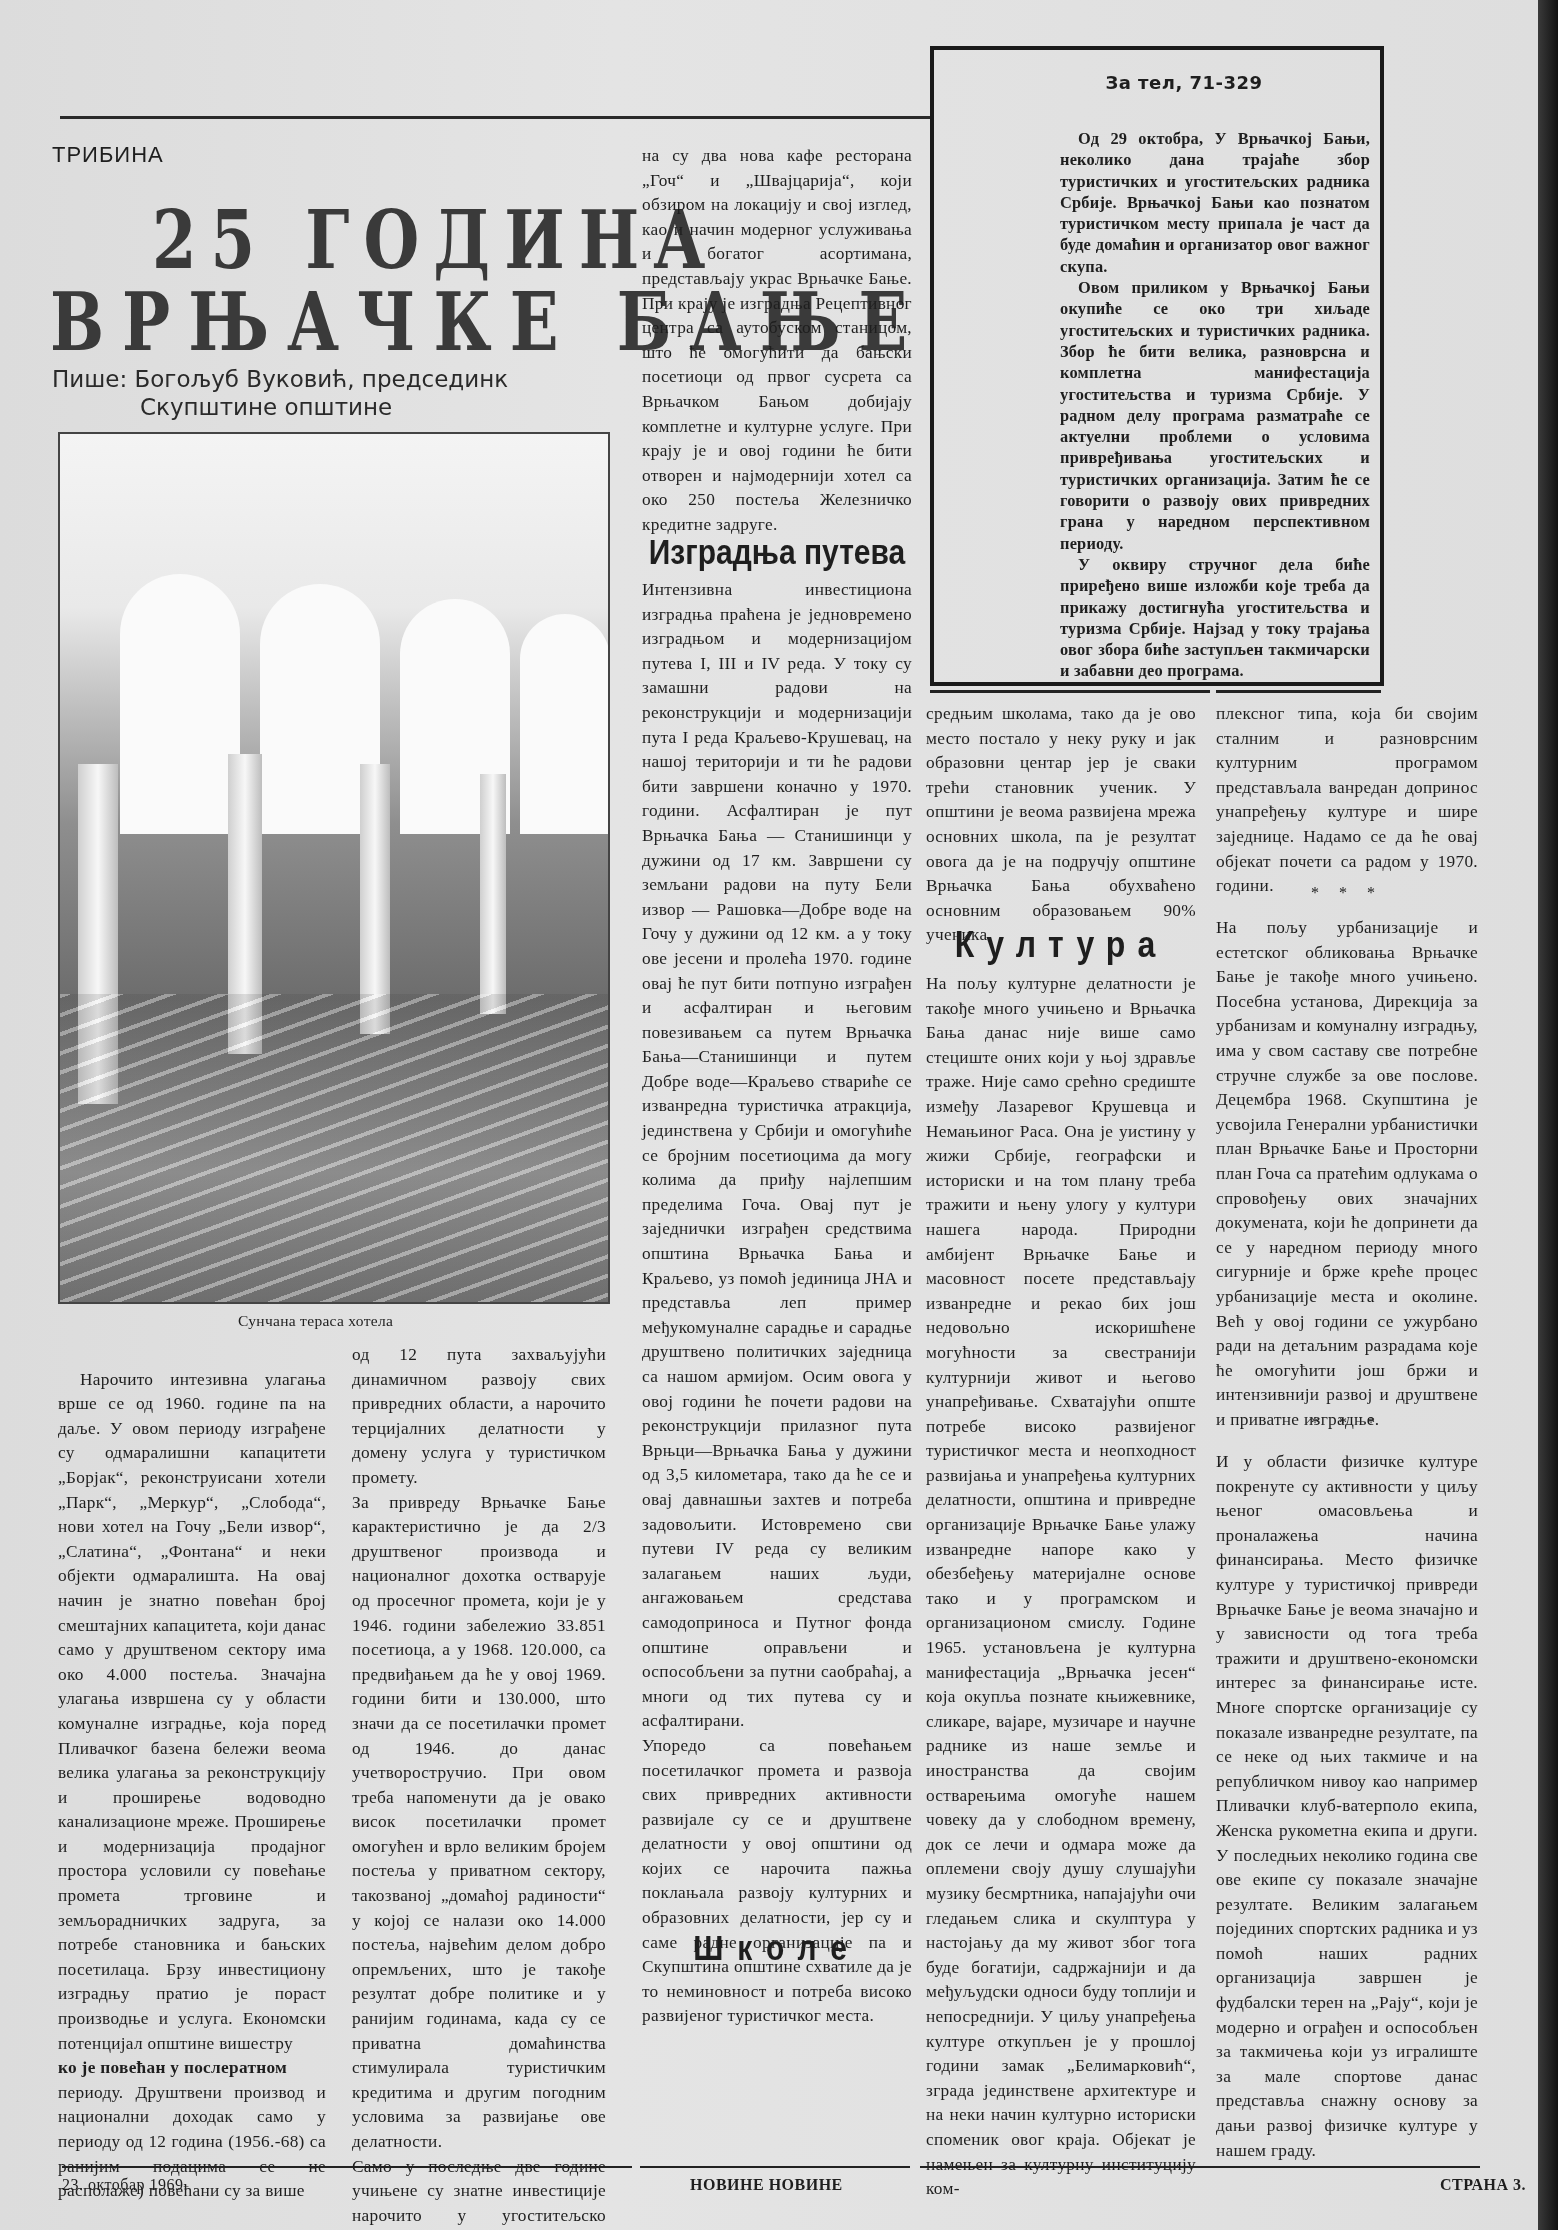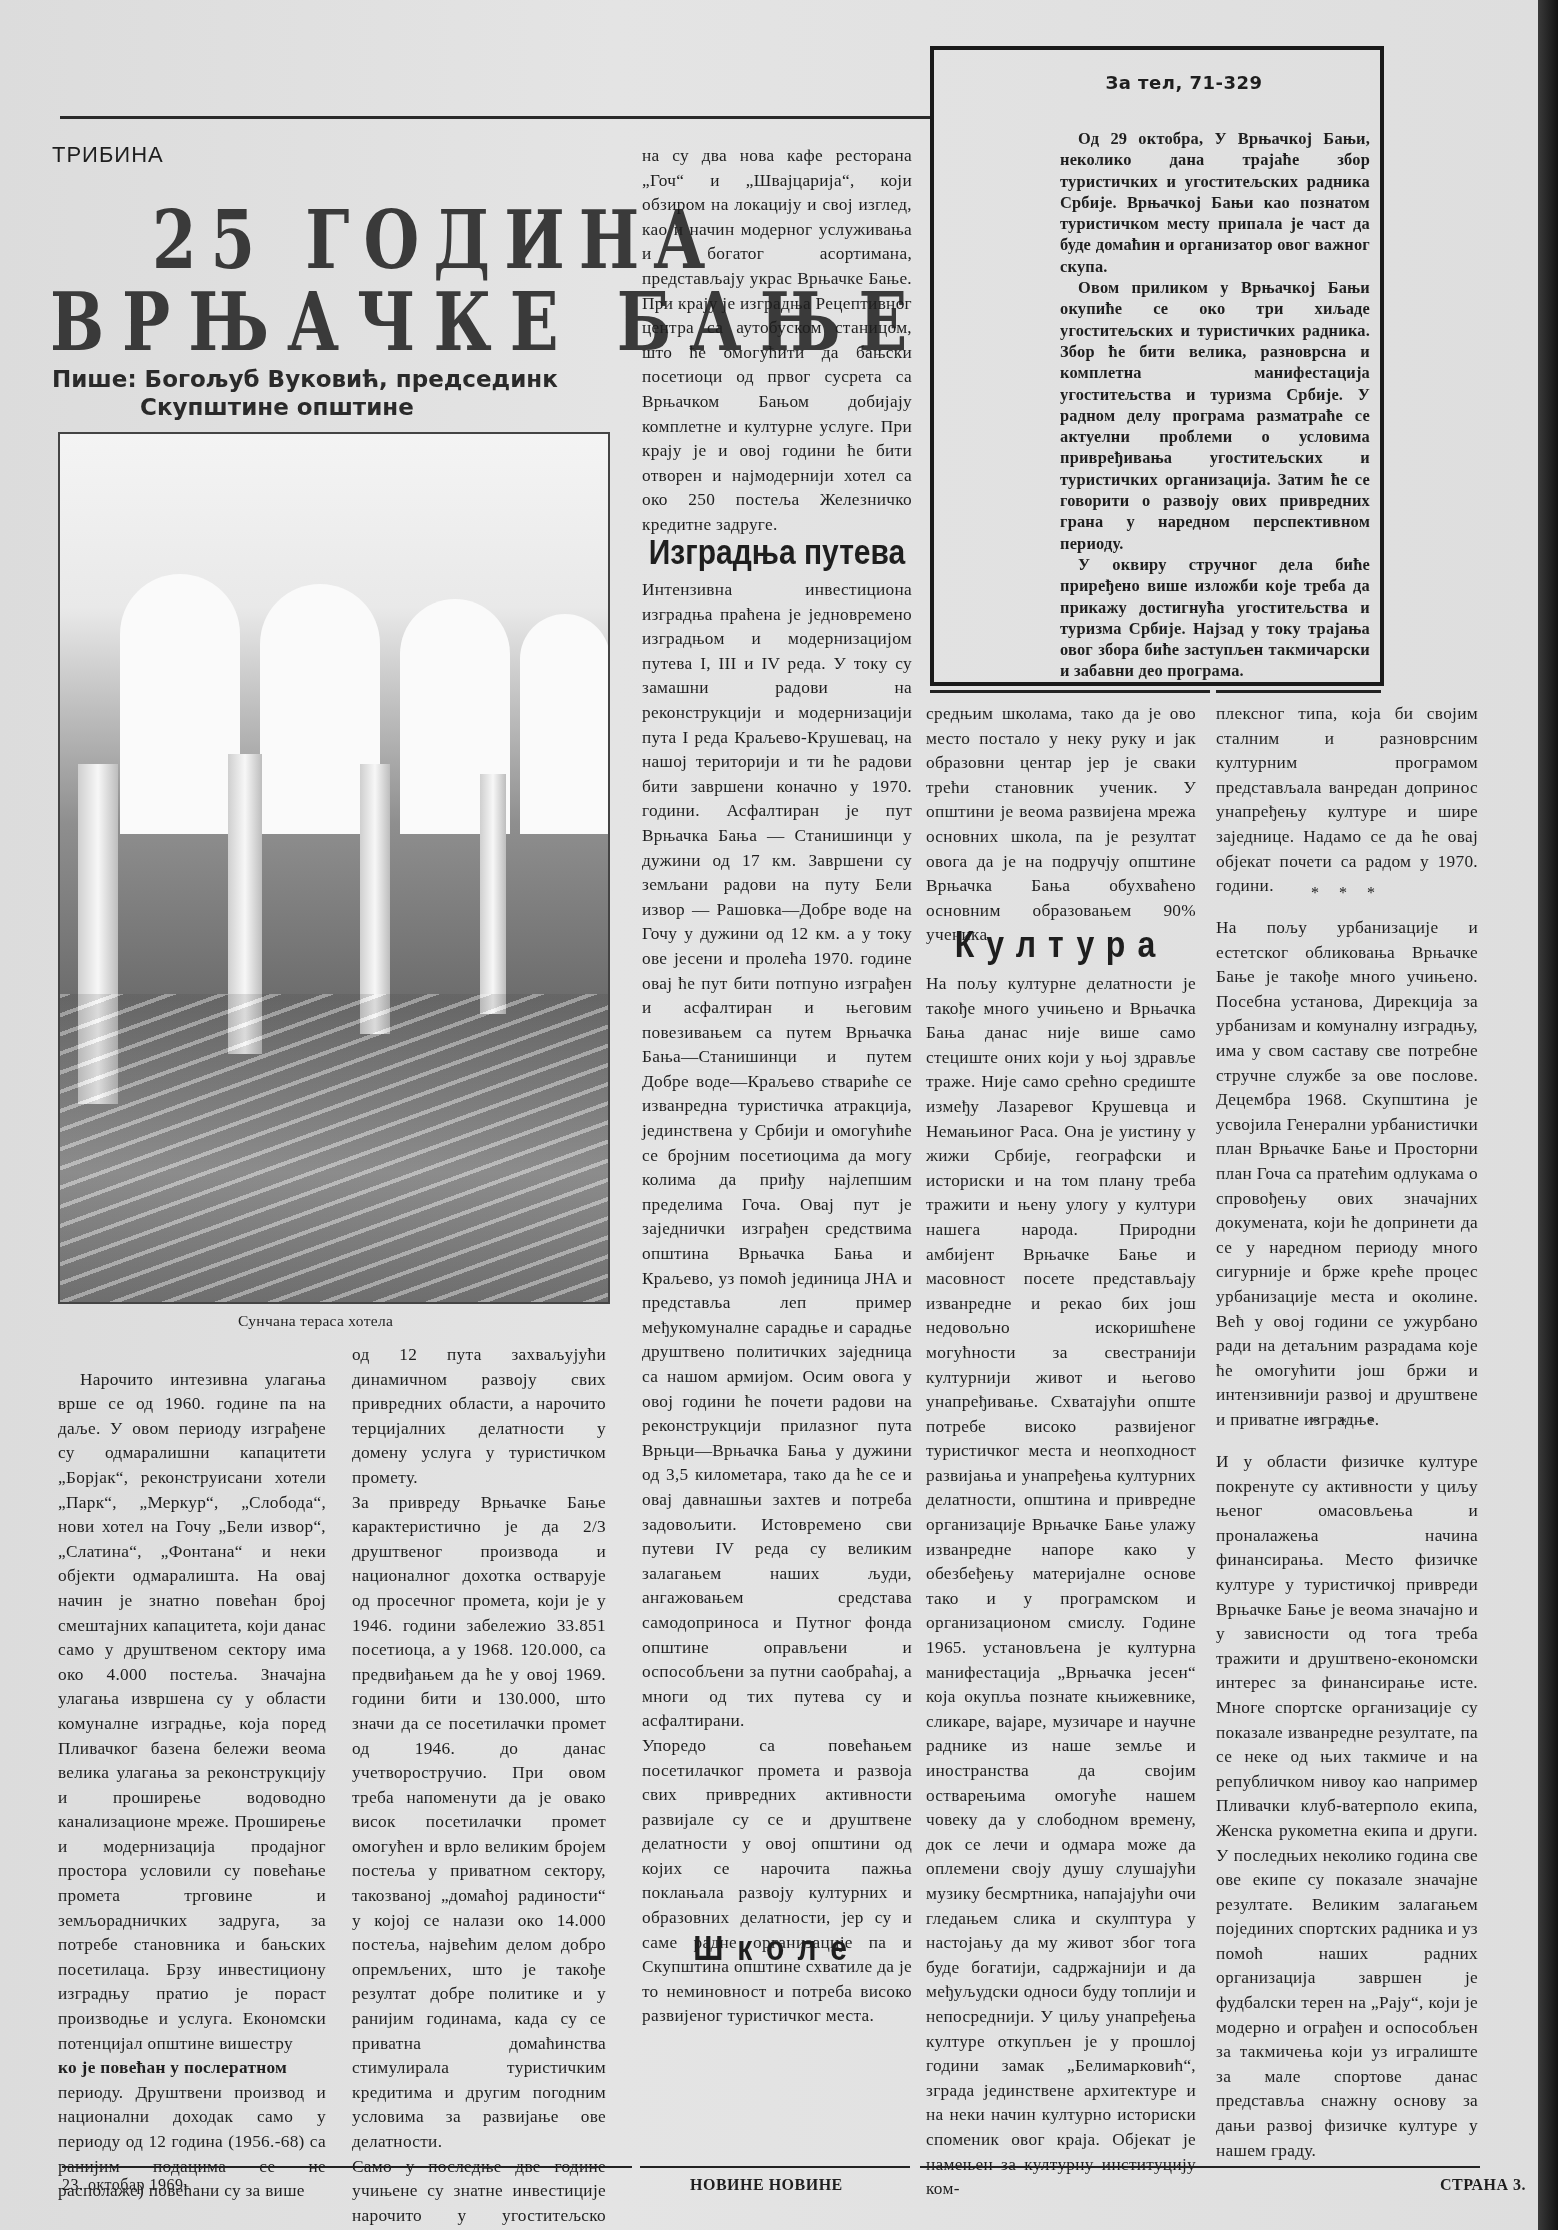--- a/index.html
+++ b/index.html
@@ -31,21 +31,21 @@
     font-size: 22px; letter-spacing: 1px;
   }
   .headline {
     font-family: "DejaVu Serif", serif; font-weight: bold;
     font-size: 64px; letter-spacing: 14px; color: #3a3a3a;
     transform: scaleY(1.25); transform-origin: top left; line-height: 64px;
     white-space: nowrap;
   }
   .byline {
     font-family: "DejaVu Sans", sans-serif; font-size: 23px; line-height: 30px;
-    font-weight: bold; color: #2a2a2a;
+    font-weight: normal; color: #2a2a2a;
   }
   .photo {
     position: absolute; left: 58px; top: 432px; width: 548px; height: 868px;
     border: 2px solid #444; overflow: hidden;
     background: linear-gradient(180deg, #f4f4f4 0%, #e9e9e9 20%, #8e8e8e 45%, #6d6d6d 65%, #9a9a9a 85%, #777 100%);
   }
   .arch {
     position: absolute; background: #fafafa; border-radius: 80px 80px 0 0;
   }
   .column {

